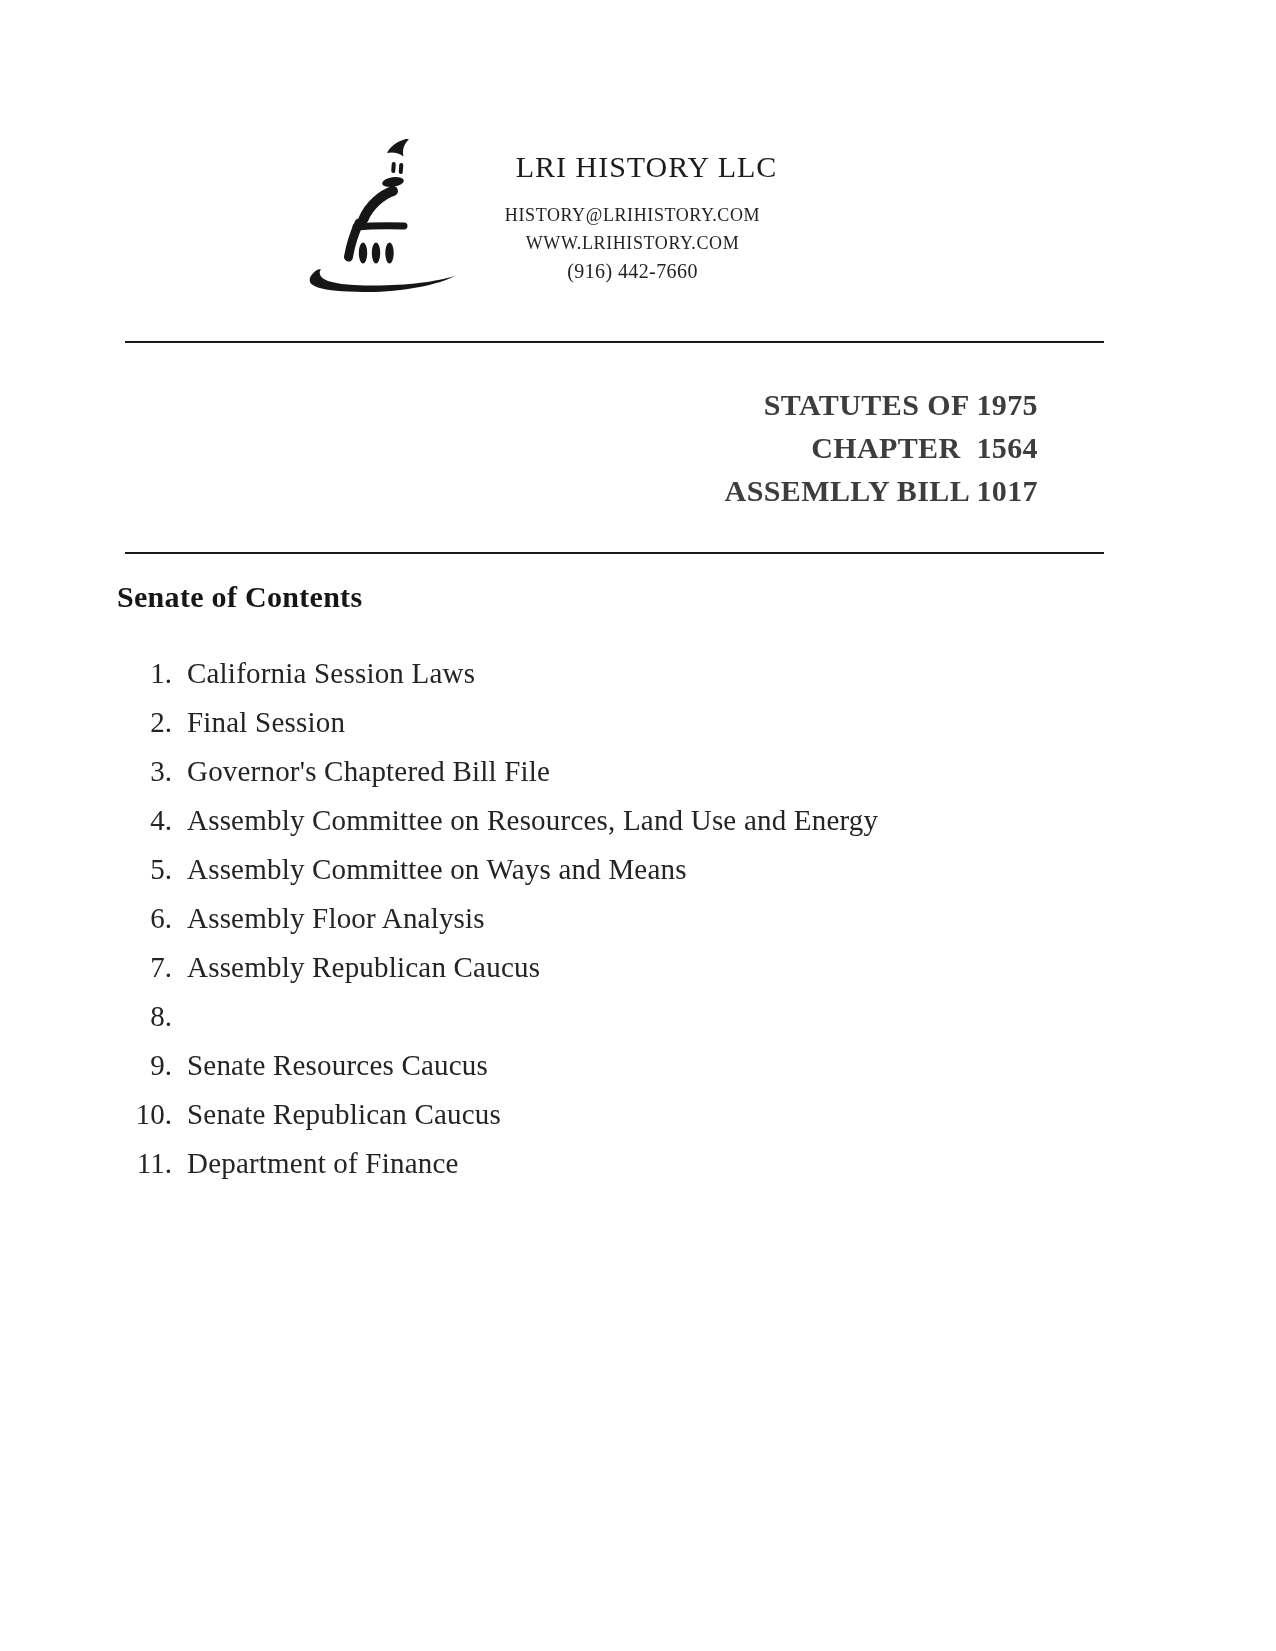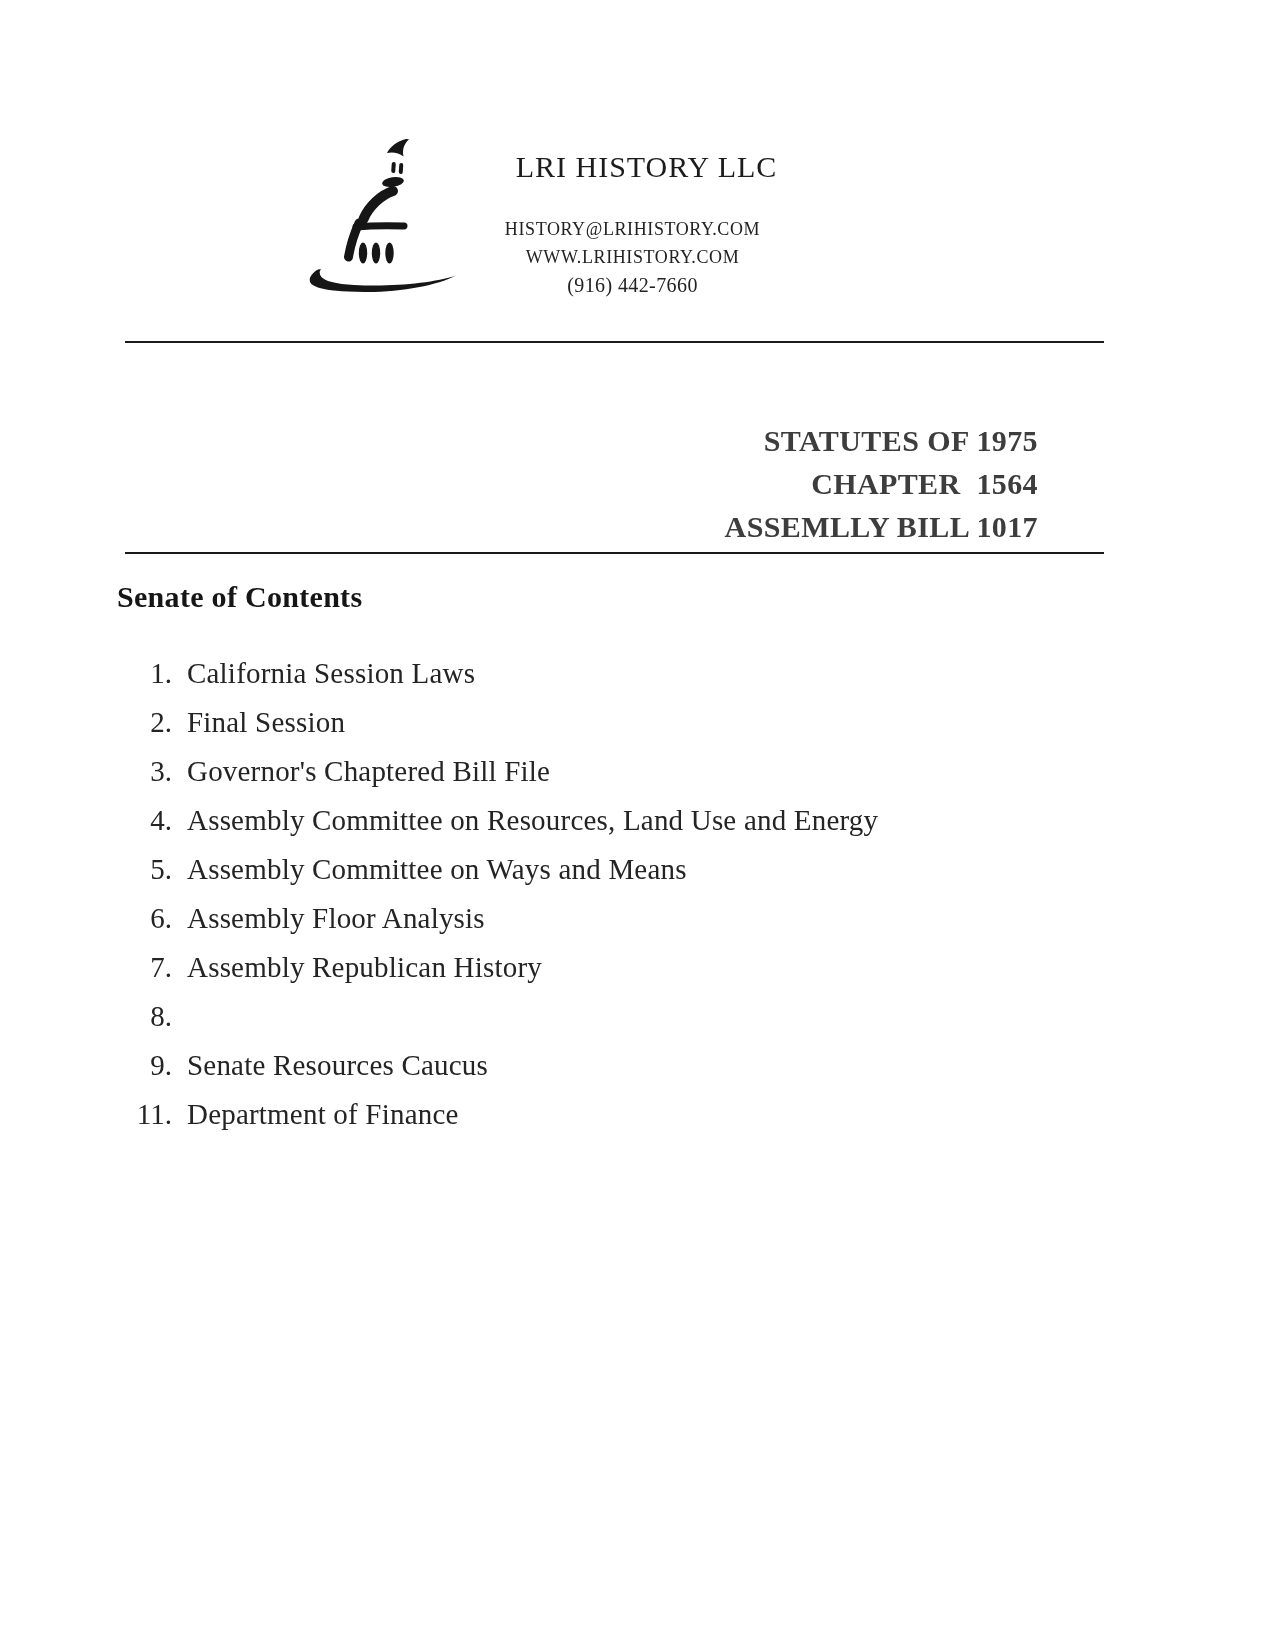--- a/index.html
+++ b/index.html
@@ -31,21 +31,21 @@
     top: 150px;
     width: 385px;
     text-align: center;
   }
   .org-name {
     font-size: 30px;
     letter-spacing: 1px;
     color: #1c1c1c;
     white-space: nowrap;
     margin-left: 28px; 
-    margin-bottom: 31px;
+    margin-bottom: 17px;
   }
   .org-contact {
     font-size: 18px;
     letter-spacing: 0.6px;
     color: #222222;
     line-height: 28px;
     white-space: nowrap;
   }
   .org-phone {
     font-size: 20px;
@@ -70,21 +70,20 @@
   .statutes {
     position: absolute;
     right: 238px;
     top: 383px;
     text-align: right;
     font-weight: bold;
     font-size: 30px;
     line-height: 43px;
     color: #3d3d3d;
     letter-spacing: 0.4px;
-    margin-top: 36px;
   }
   .statutes .line { white-space: pre; }
 
   
   .toc-heading {
     position: absolute;
     left: 117px;
     top: 580px;
     margin: 0;
     font-size: 30px;
@@ -195,28 +194,32 @@
     <div class="toc-row">
       <span class="toc-num">5.</span>
       <span class="toc-label">Assembly Committee on Ways and Means</span>
     </div>
     <div class="toc-row">
       <span class="toc-num">6.</span>
       <span class="toc-label">Assembly Floor Analysis</span>
     </div>
     <div class="toc-row">
       <span class="toc-num">7.</span>
-      <span class="toc-label">Assembly Republican History</span>
+      <span class="toc-label">Assembly Republican Caucus</span>
     </div>
     <div class="toc-row">
       <span class="toc-num">8.</span>
     </div>
     <div class="toc-row">
       <span class="toc-num">9.</span>
       <span class="toc-label">Senate Resources Caucus</span>
     </div>
     <div class="toc-row">
+      <span class="toc-num">10.</span>
+      <span class="toc-label">Senate Republican Caucus</span>
+    </div>
+    <div class="toc-row">
       <span class="toc-num">11.</span>
       <span class="toc-label">Department of Finance</span>
     </div>
   </div>
 
 </div>
 
 </body></html>

